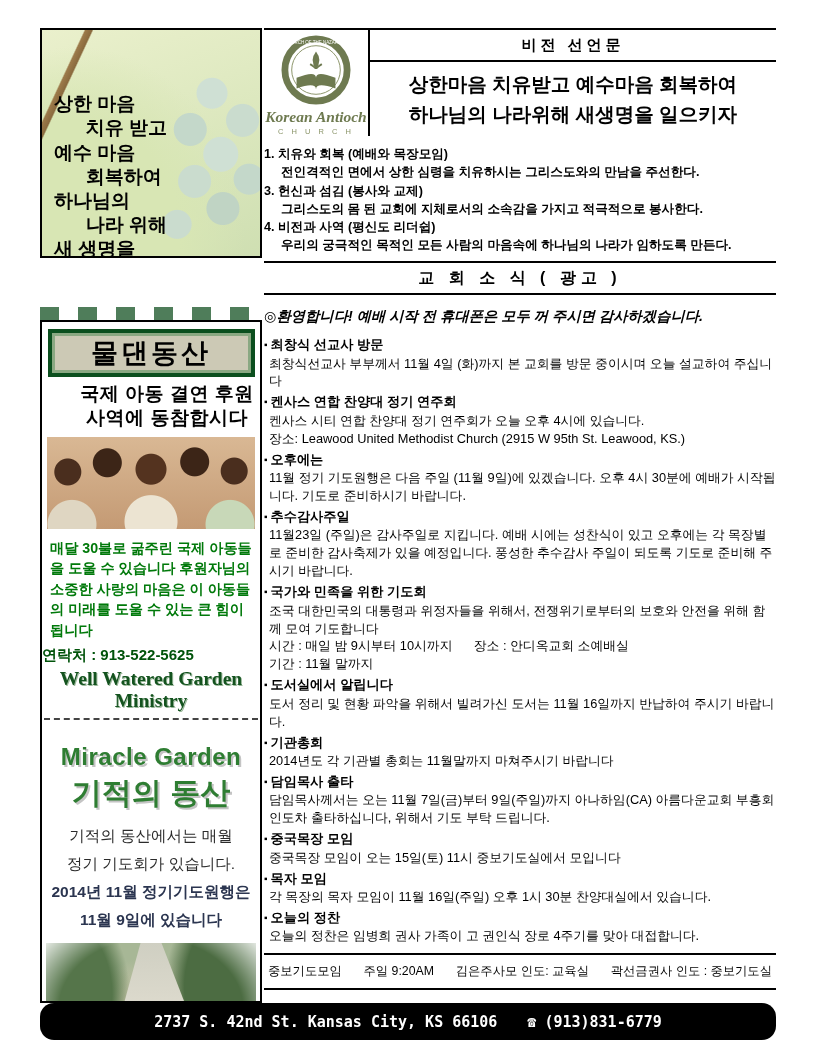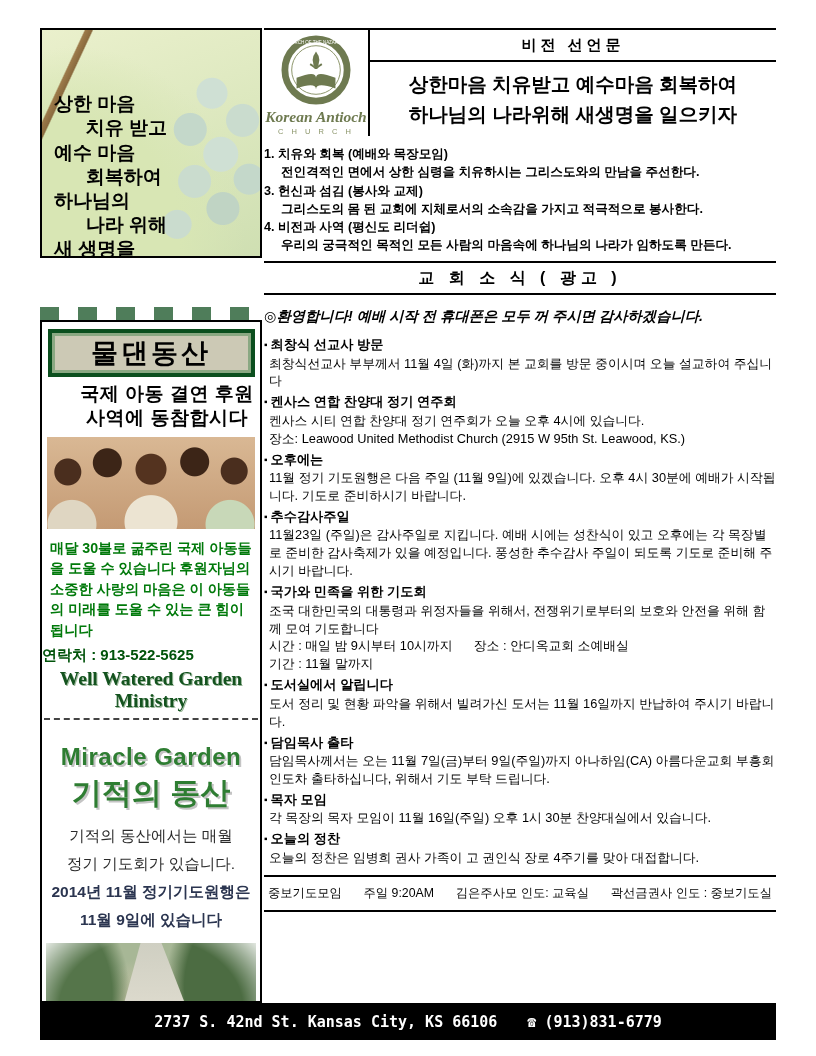--- a/index.html
+++ b/index.html
@@ -115,21 +115,21 @@
   .n-title { font-weight:bold; font-size:13.2px; line-height:1.4; }
   .n-bullet { font-size:10px; vertical-align:1px; margin-right:3px; }
   .n-body { font-size:12.8px; line-height:1.4; padding-left:5px; white-space:pre-line; }
 
   .prayer-row { margin-top:8px; border-top:2px solid #000; border-bottom:2px solid #000;
       display:flex; justify-content:space-between; padding:8px 4px; font-size:12.3px; }
 
   .black-bar { position:absolute; left:40px; top:1003px; width:736px; height:37px;
       background:#000; color:#fff; display:flex; align-items:center; justify-content:center;
       gap:8px; font-family:"DejaVu Sans Mono","Liberation Mono",monospace;
-      font-size:15px; font-weight:bold; }
+      font-size:15px; font-weight:bold;border-radius:14px; }
   .black-bar .addr { margin-right:22px; }
 </style>
 </head>
 <body>
 
 <div class="page">
 
   <div class="left-col">
 
     <div class="poem-box">
@@ -237,22 +237,30 @@
         <div class="n-title"><span class="n-bullet">▪</span><span>국가와 민족을 위한 기도회</span></div>
         <div class="n-body">조국 대한민국의 대통령과 위정자들을 위해서, 전쟁위기로부터의 보호와 안전을 위해 함께 모여 기도합니다
 시간 : 매일 밤 9시부터 10시까지&nbsp;&nbsp;&nbsp;&nbsp;&nbsp; 장소 : 안디옥교회 소예배실
 기간 : 11월 말까지</div>
       </div>
       <div class="news-item">
         <div class="n-title"><span class="n-bullet">▪</span><span>도서실에서 알립니다</span></div>
         <div class="n-body">도서 정리 및 현황 파악을 위해서 빌려가신 도서는 11월 16일까지 반납하여 주시기 바랍니다.</div>
       </div>
       <div class="news-item">
+        <div class="n-title"><span class="n-bullet">▪</span><span>기관총회</span></div>
+        <div class="n-body">2014년도 각 기관별 총회는 11월말까지 마쳐주시기 바랍니다</div>
+      </div>
+      <div class="news-item">
         <div class="n-title"><span class="n-bullet">▪</span><span>담임목사 출타</span></div>
         <div class="n-body">담임목사께서는 오는 11월 7일(금)부터 9일(주일)까지 아나하임(CA) 아름다운교회 부흥회 인도차 출타하십니다, 위해서 기도 부탁 드립니다.</div>
+      </div>
+      <div class="news-item">
+        <div class="n-title"><span class="n-bullet">▪</span><span>중국목장 모임</span></div>
+        <div class="n-body">중국목장 모임이 오는 15일(토) 11시 중보기도실에서 모입니다</div>
       </div>
       <div class="news-item">
         <div class="n-title"><span class="n-bullet">▪</span><span>목자 모임</span></div>
         <div class="n-body">각 목장의 목자 모임이 11월 16일(주일) 오후 1시 30분 찬양대실에서 있습니다.</div>
       </div>
       <div class="news-item">
         <div class="n-title"><span class="n-bullet">▪</span><span>오늘의 정찬</span></div>
         <div class="n-body">오늘의 정찬은 임병희 권사 가족이 고 권인식 장로 4주기를 맞아 대접합니다.</div>
       </div>
     </div>

